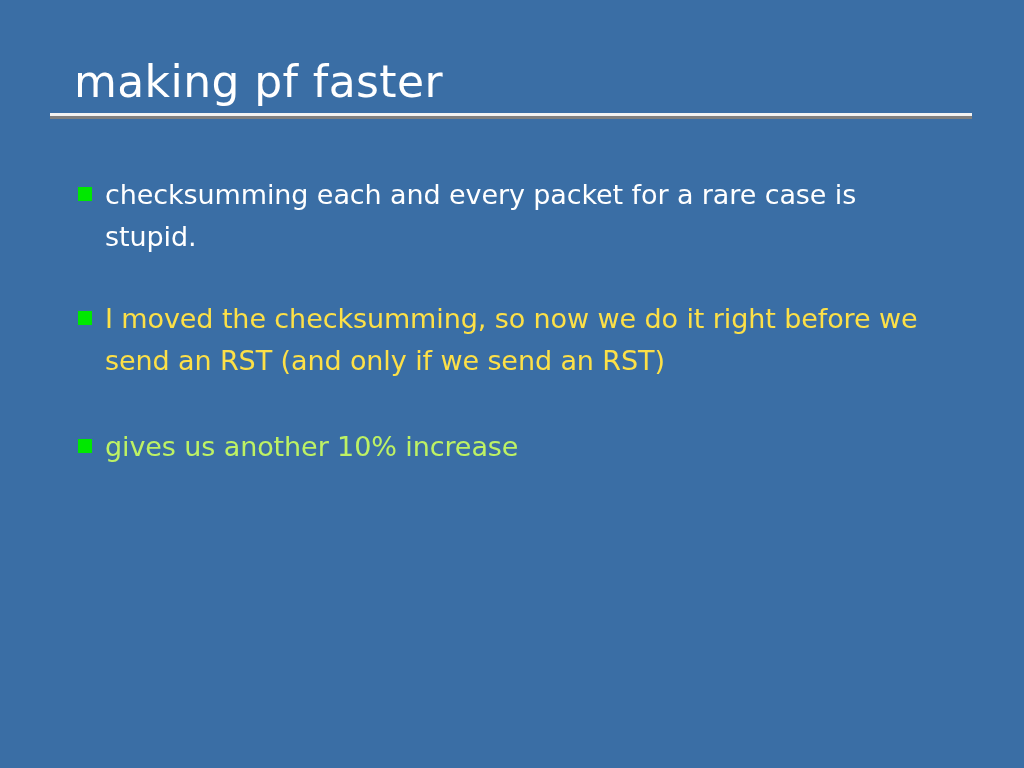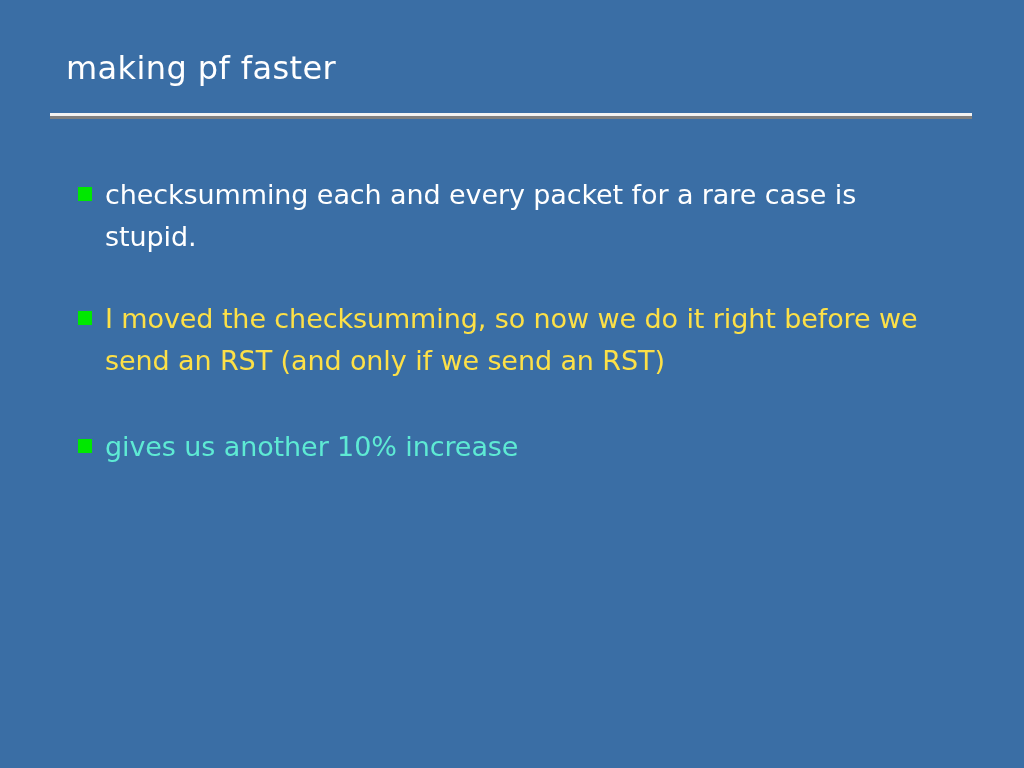--- a/index.html
+++ b/index.html
@@ -21,28 +21,28 @@
   }
   
   #title-block {
     position: absolute;
     left: 50px;
     top: 48px;
     width: 924px;
   }
   #slide-title {
     font-family: "DejaVu Sans", "Liberation Sans", sans-serif;
-    font-size: 32px;
+    font-size: 44px;
     line-height: 1.0;
     font-weight: 400;
     color: #ffffff;
     letter-spacing: 0.4px;
     white-space: nowrap;
     padding-left: 12px;
-    margin: 4px;
+    margin: 12px;
     text-rendering: optimizeLegibility;
   }
   #title-rule {
     position: absolute;
     left: 50px;
     top: 113px;
     width: 922px;
     height: 6px;
   }
   #title-rule .rule-light {
@@ -112,19 +112,19 @@
     <li class="bullet-item" id="item-0" style="color: rgb(255, 255, 255);">
       <span class="bullet-marker" style="background: rgb(0, 232, 0);"></span>
       <span class="bullet-text">checksumming each and every packet for a rare case is stupid.</span>
     </li>
 
     <li class="bullet-item" id="item-1" style="color: #fde047;">
       <span class="bullet-marker" style="background: rgb(0, 232, 0);"></span>
       <span class="bullet-text">I moved the checksumming, so now we do it right before we send an RST (and only if we send an RST)</span>
     </li>
 
-    <li class="bullet-item" id="item-2" style="color: #5eead4;">
+    <li class="bullet-item" id="item-2" style="color: #bef264;">
       <span class="bullet-marker" style="background: rgb(0, 232, 0);"></span>
       <span class="bullet-text">gives us another 10% increase</span>
     </li>
 
   </ul>
 </div>
 
 </body></html>

